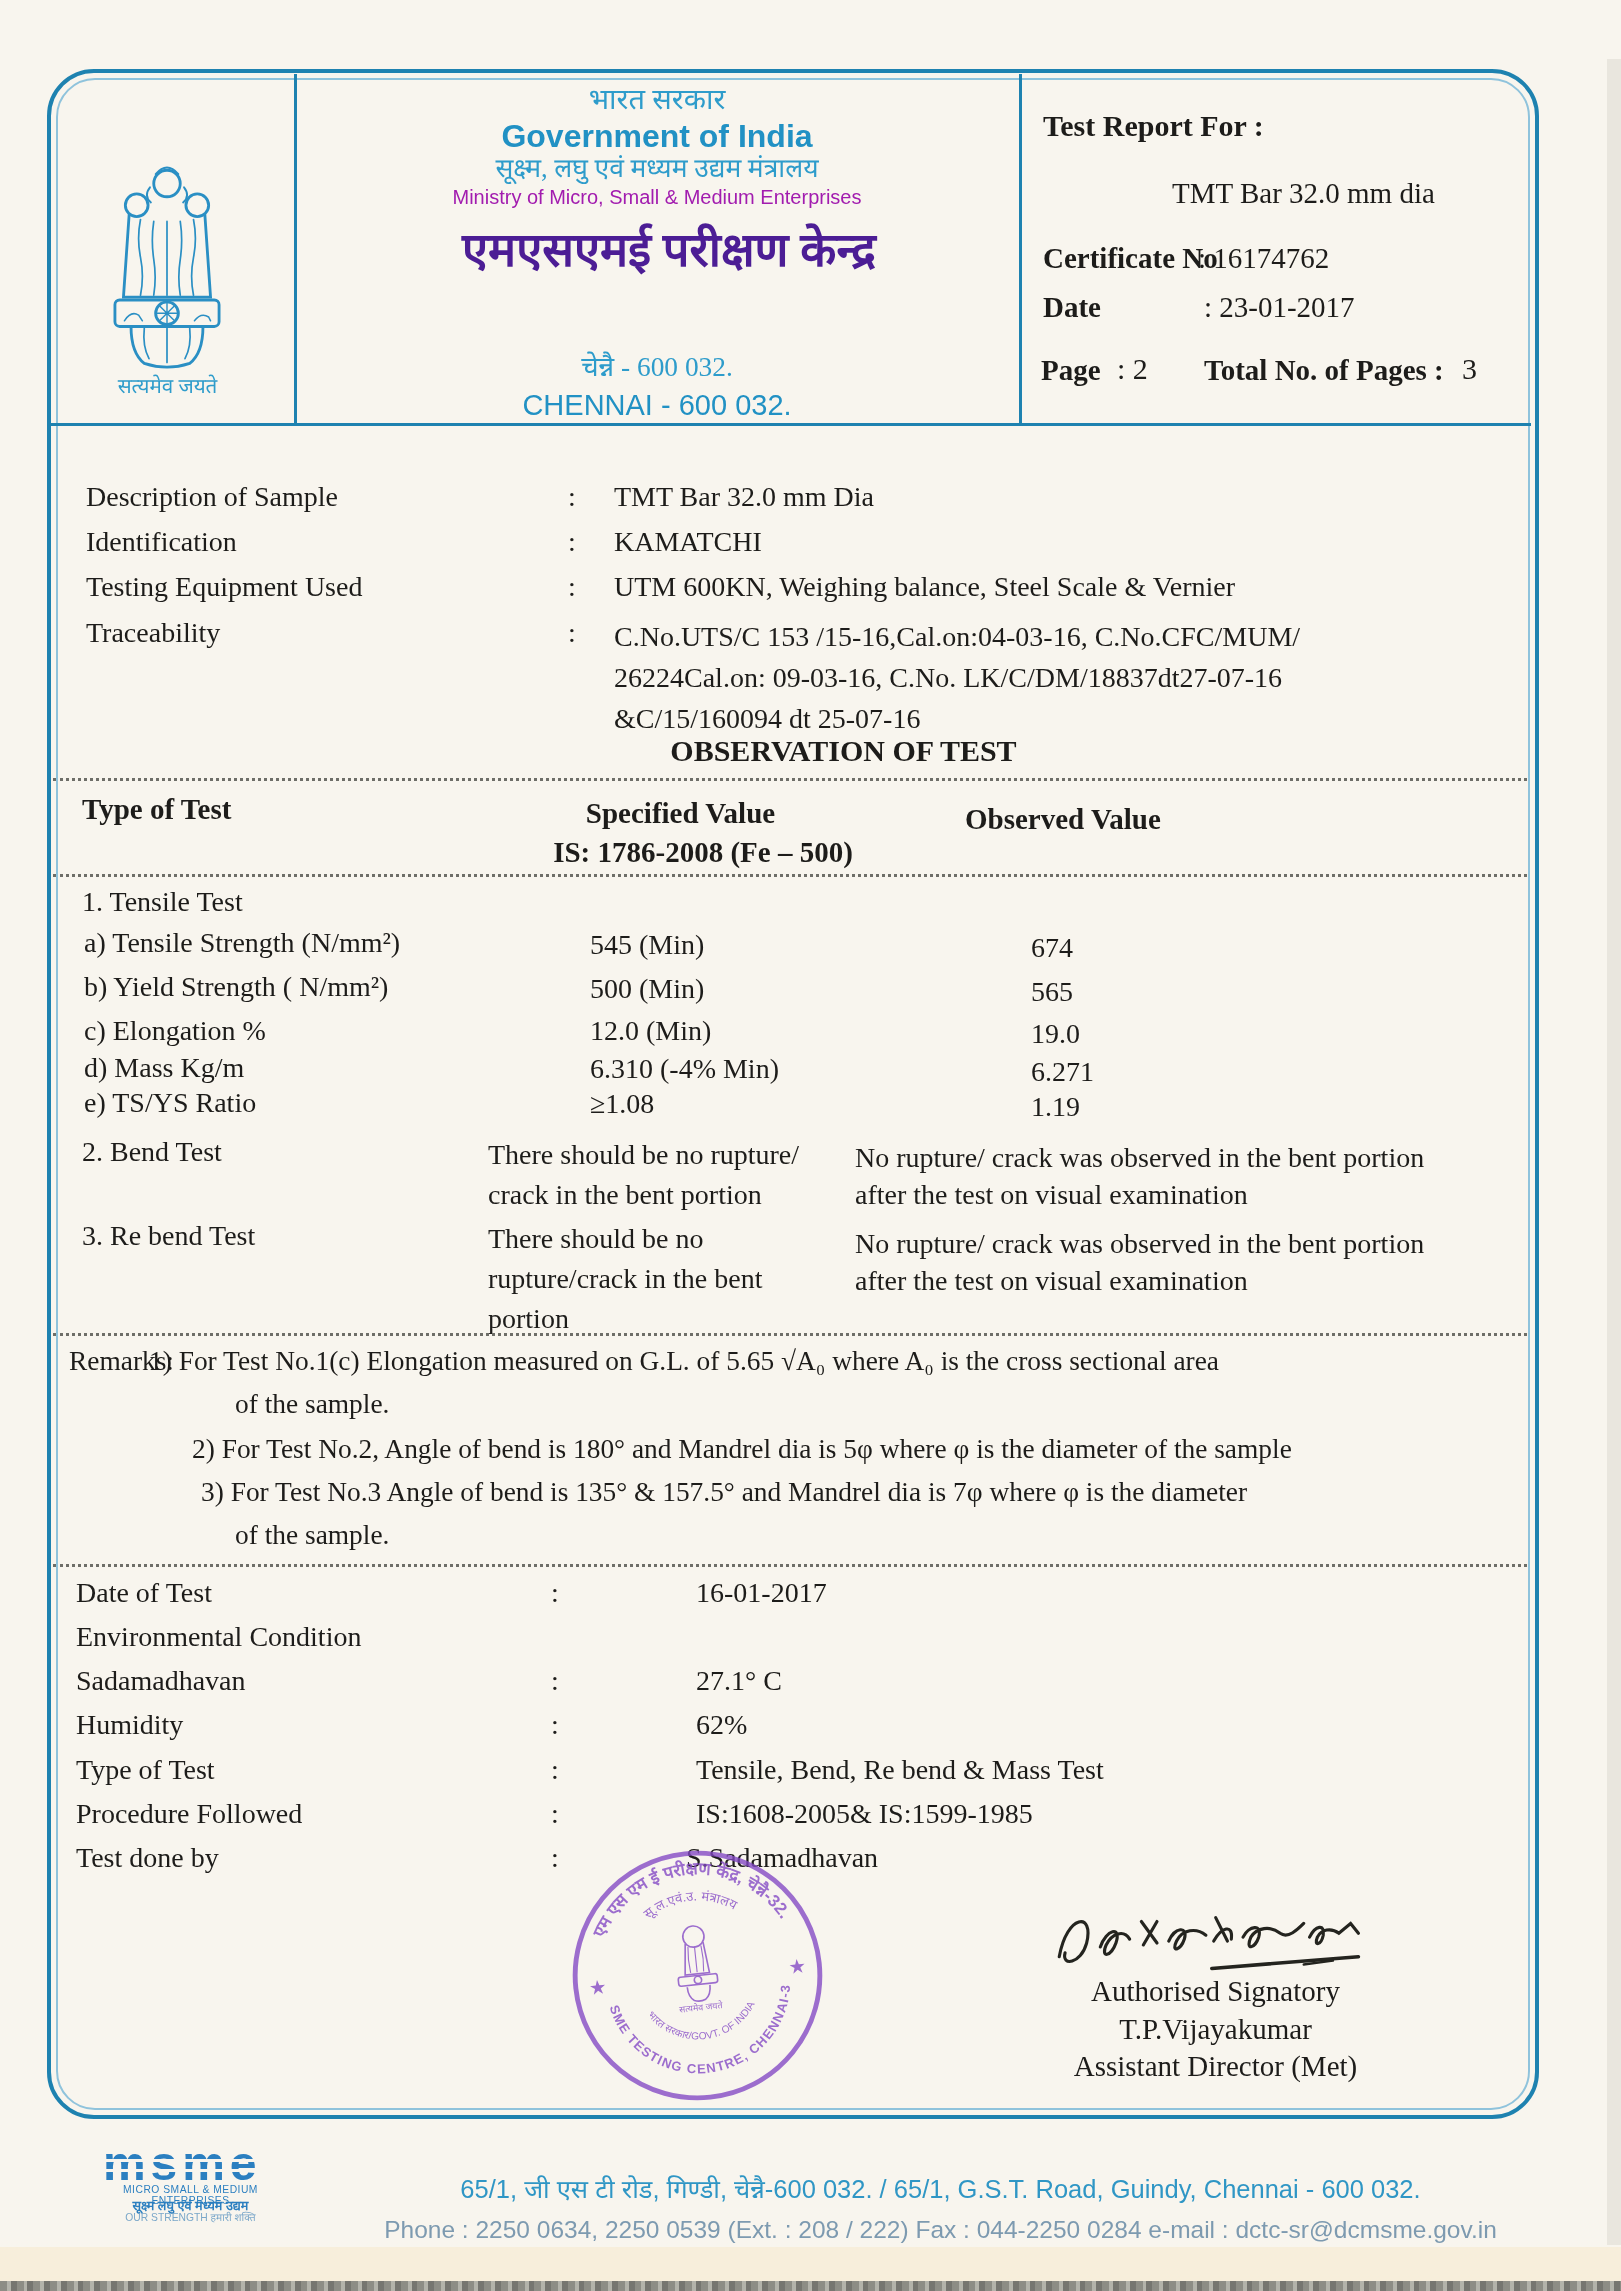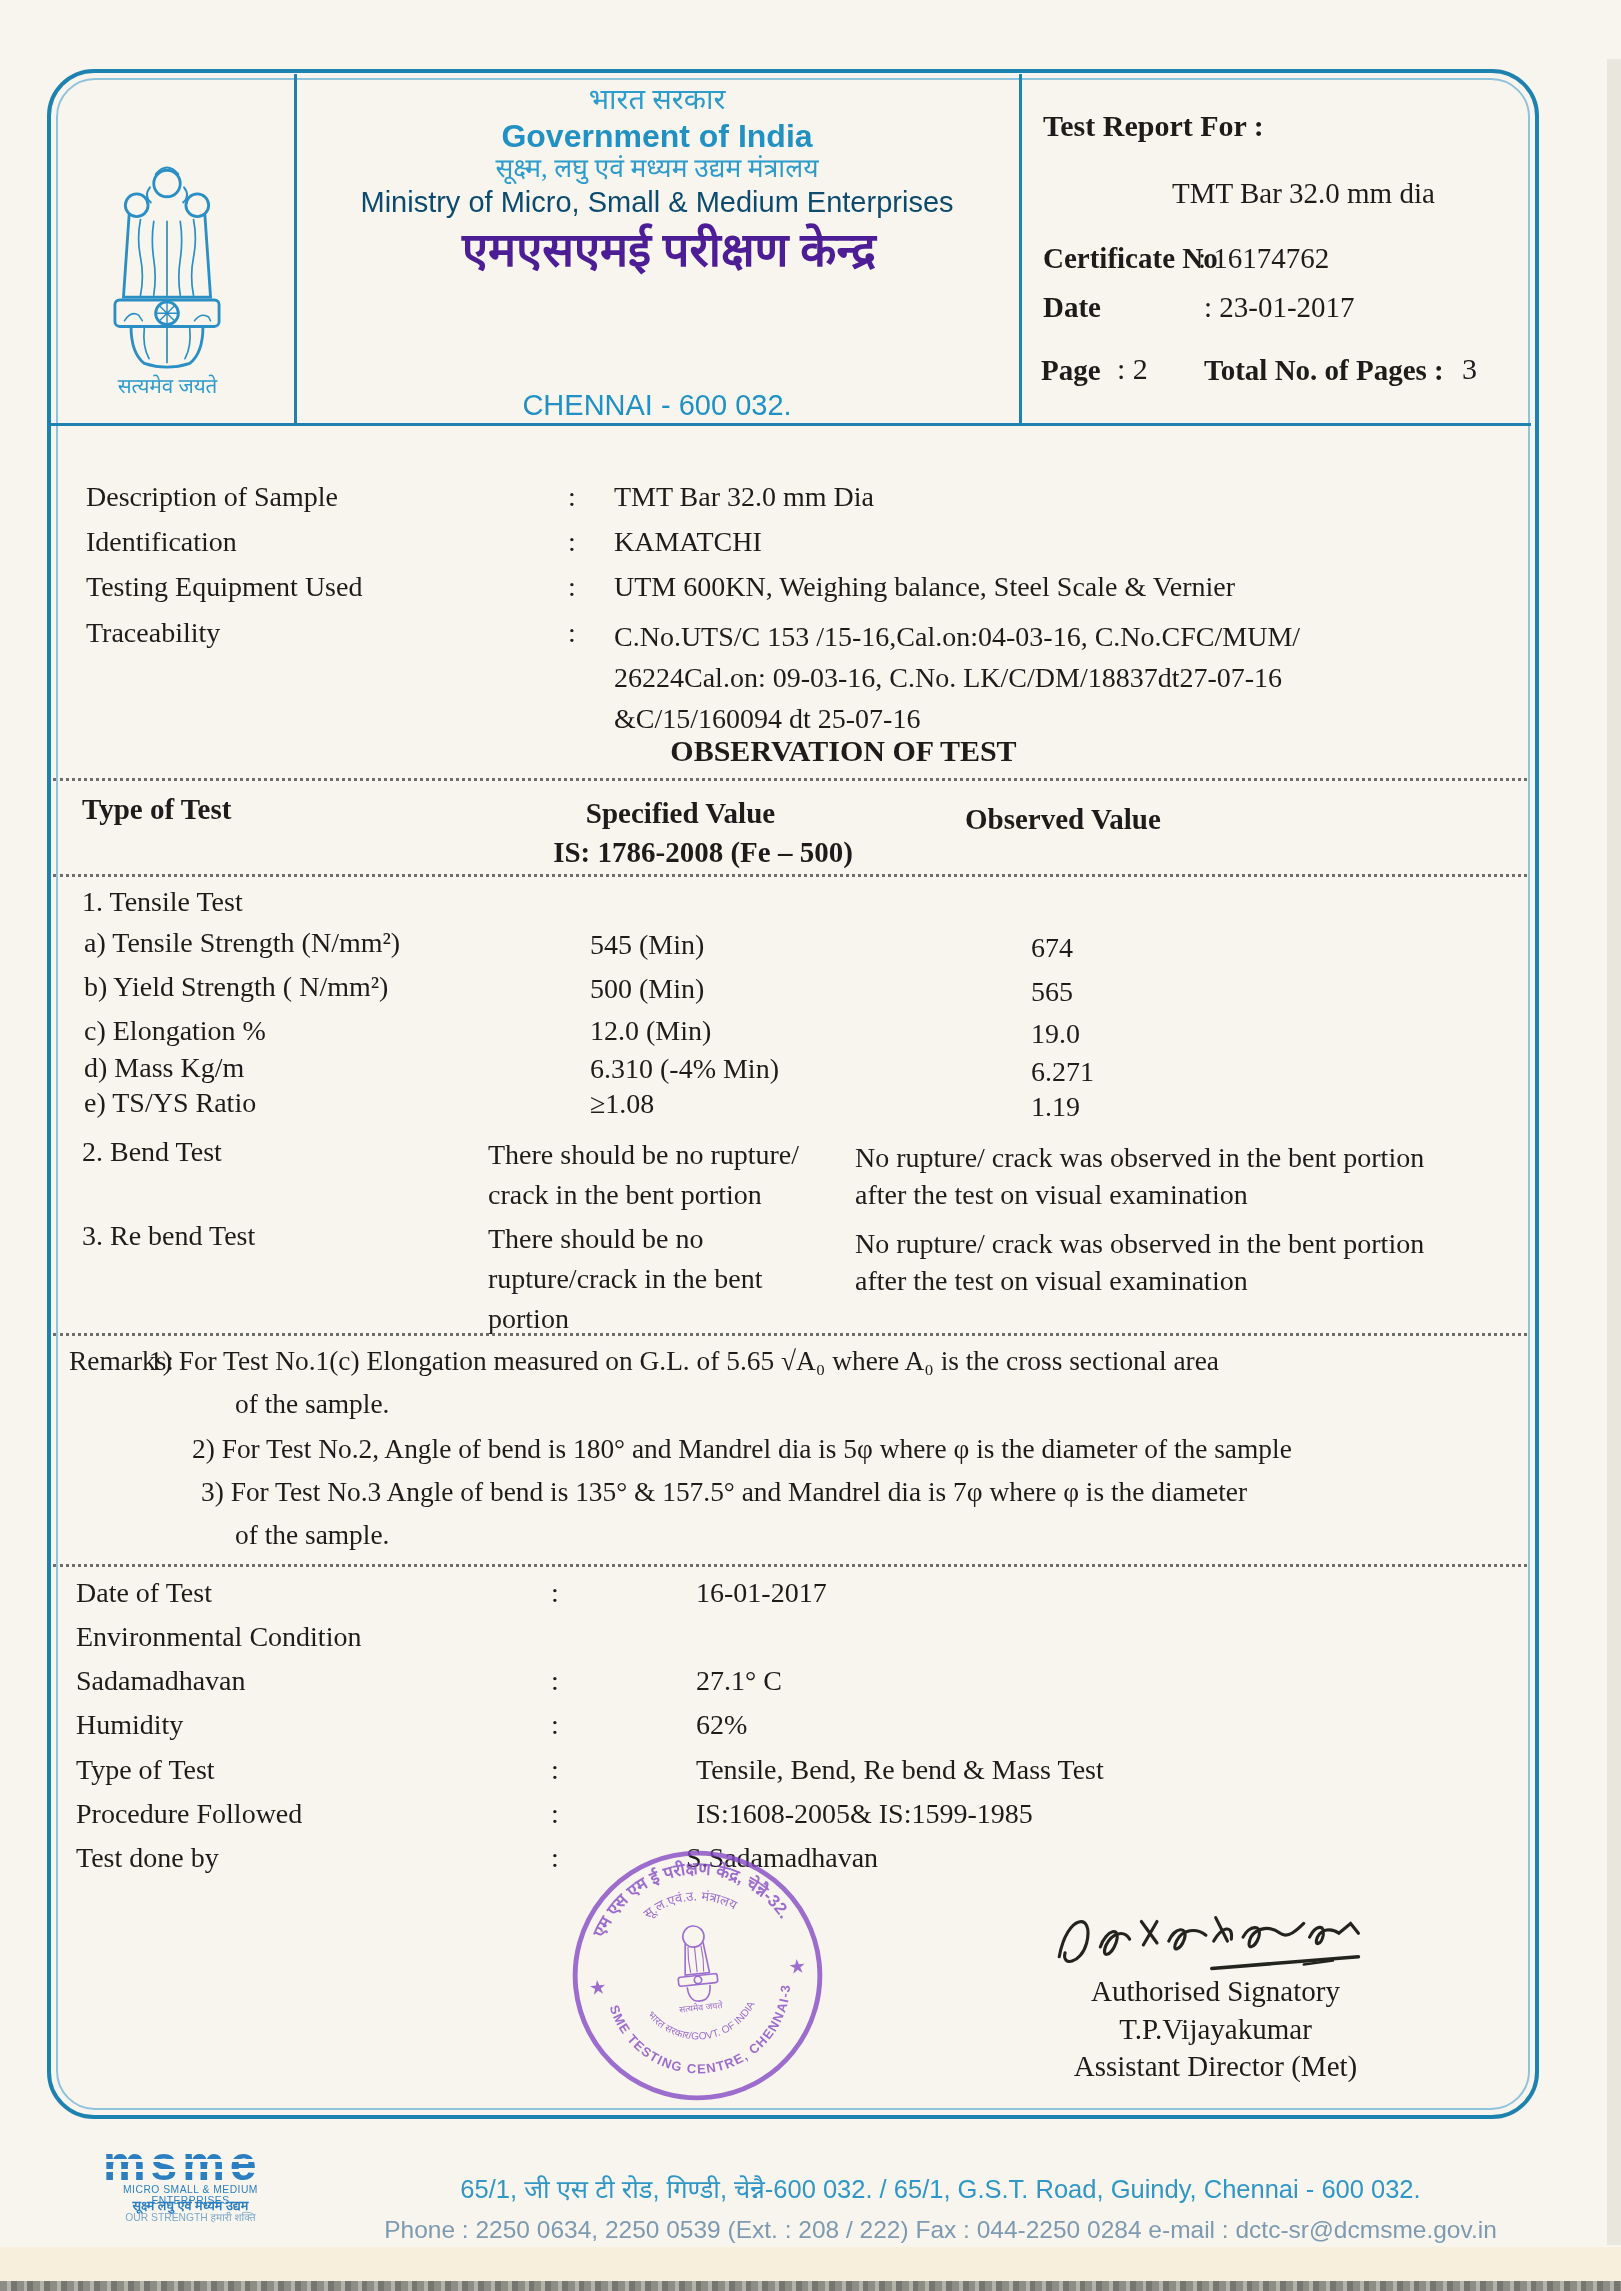--- a/index.html
+++ b/index.html
@@ -72,22 +72,23 @@
       <path d="M30,175 q7,-11 15,-6 l4,6 M104,175 q7,-9 15,-4 l2,4" stroke-width="1.6"></path>
       <path d="M37,181 q0,28 14,39 q24,8 48,0 q14,-11 14,-39"></path>
       <path d="M51,183 q-2,19 5,32 M75,183 v36 M99,183 q2,19 -5,32" stroke-width="1.8"></path>
     </g>
   </svg>
   <div class="t blue ctr" style="left:90px;top:374px;width:155px;font-size:20.6px">सत्यमेव जयते</div>
 
   <div class="t blue ctr" style="left:304px;top:82px;width:706px;font-size:29px">भारत सरकार</div>
   <div class="t blue ctr" style="left:304px;top:153px;width:706px;font-size:26.5px">सूक्ष्म, लघु एवं मध्यम उद्यम मंत्रालय</div>
   <div class="t sa b ctr" style="left:304px;top:117px;width:706px;font-size:32px;color:#2191c4">Government of India</div>
-  <div class="t sa ctr" style="left:304px;top:185px;width:706px;font-size:29px;color:#0c4a6e">Ministry of Micro, Small &amp; Medium Enterprises</div>
+  <div class="t sa ctr" style="left:304px;top:185px;width:706px;font-size:20px;color:#a21caf">Ministry of Micro, Small &amp; Medium Enterprises</div>
   <div class="t b ctr" style="left:316px;top:222px;width:706px;font-size:47px;color:#4c1d95">एमएसएमई परीक्षण केन्द्र</div>
+  <div class="t blue ctr" style="left:304px;top:351px;width:706px;font-size:27.4px">चेन्नै - 600 032.</div>
   <div class="t sa ctr" style="left:304px;top:388px;width:706px;font-size:29px;color:#2191c4">CHENNAI - 600 032.</div>
 
   <div class="t b" style="left:1043px;top:108px;font-size:30px">Test Report For :</div>
   <div class="t" style="left:1172px;top:176px;font-size:29px">TMT Bar 32.0 mm dia</div>
   <div class="t b" style="left:1043px;top:241px;font-size:29px">Certificate No</div>
   <div class="t" style="left:1198px;top:241px;font-size:29px">: 16174762</div>
   <div class="t b" style="left:1043px;top:290px;font-size:29px">Date</div>
   <div class="t" style="left:1204px;top:290px;font-size:29px">: 23-01-2017</div>
   <div class="t b" style="left:1041px;top:353px;font-size:29px">Page</div>
   <div class="t" style="left:1117px;top:351px;font-size:30px">: 2</div>

